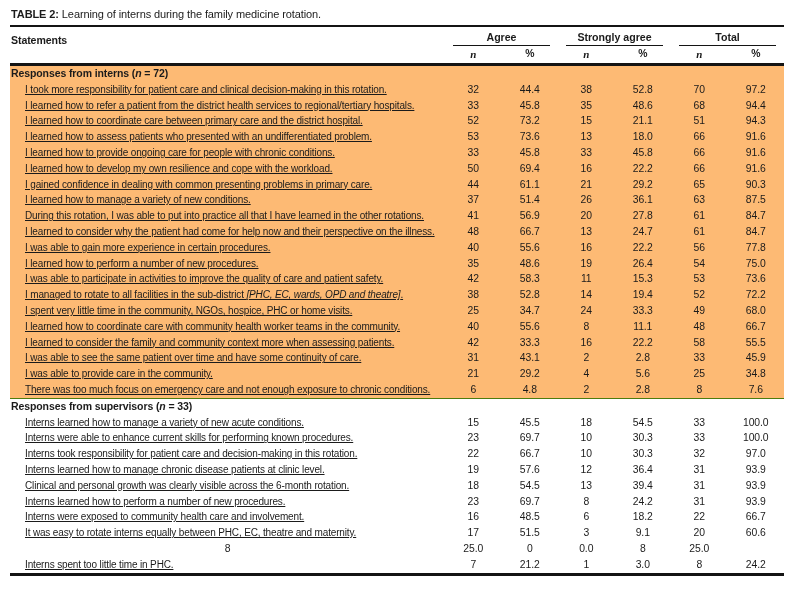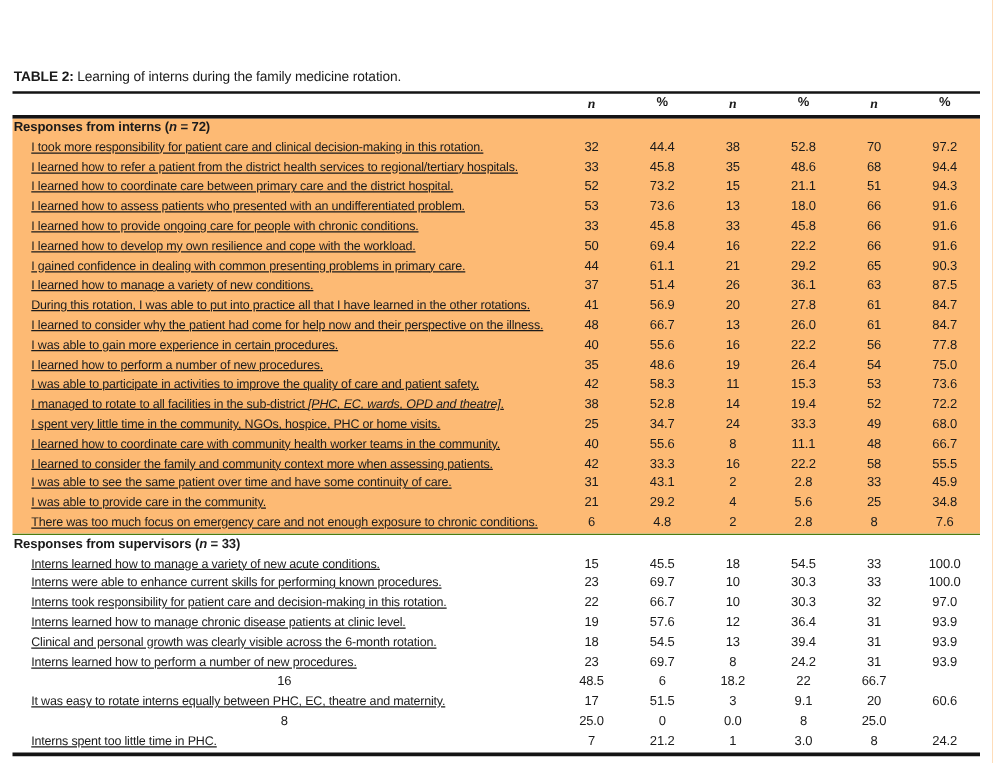--- a/index.html
+++ b/index.html
@@ -4,21 +4,21 @@
 <style>
   html,body { margin:0; padding:0; }
   body {
     width:794px; height:612px; background:#ffffff;
     font-family:"Liberation Sans", sans-serif;
     color:#1b1b1b;
     -webkit-font-smoothing:antialiased;
   }
   .wrap { padding:5px 10px 0 10px; }
 
-  .title { font-size:11px; padding:3px 0 5px 1px; letter-spacing:-0.1px;margin-top:48px; }
+  .title { font-size:11px; padding:3px 0 5px 1px; letter-spacing:-0.1px; }
   .title b { font-weight:bold; }
 
   .hrule { width:100%; background:#141414; }
   .hrule.r2 { height:2px; }
   .hrule.r3 { height:3px; }
 
   
   .hdr-groups {
     display:grid; grid-template-columns:1fr 113px 113px 113px;
     align-items:end; padding-top:4px;
@@ -53,20 +53,32 @@
 </style>
 </head>
 <body>
 
 <div class="wrap">
 
   <div class="title"><b>TABLE 2:</b><span> Learning of interns during the family medicine rotation.</span></div>
 
   <div class="hrule r2"></div>
 
+  <div class="hdr-groups">
+    <div class="statements-h">Statements</div>
+    <div class="grp">
+        <span class="lbl">Agree</span>
+      </div>
+    <div class="grp">
+        <span class="lbl">Strongly agree</span>
+      </div>
+    <div class="grp">
+        <span class="lbl">Total</span>
+      </div>
+  </div>
 
   <div class="hdr-sub">
     <div class="sub-cell"></div>
     <div class="sub-cell n">n</div>
     <div class="sub-cell">%</div>
     <div class="sub-cell n">n</div>
     <div class="sub-cell">%</div>
     <div class="sub-cell n">n</div>
     <div class="sub-cell">%</div>
   </div>
@@ -155,21 +167,21 @@
           <div class="cell-num">20</div>
           <div class="cell-num">27.8</div>
           <div class="cell-num">61</div>
           <div class="cell-num">84.7</div>
         </div>
         <div class="row">
           <div class="cell-st">I learned to consider why the patient had come for help now and their perspective on the illness.</div>
           <div class="cell-num">48</div>
           <div class="cell-num">66.7</div>
           <div class="cell-num">13</div>
-          <div class="cell-num">26.0</div>
+          <div class="cell-num">24.7</div>
           <div class="cell-num">61</div>
           <div class="cell-num">84.7</div>
         </div>
         <div class="row">
           <div class="cell-st">I was able to gain more experience in certain procedures.</div>
           <div class="cell-num">40</div>
           <div class="cell-num">55.6</div>
           <div class="cell-num">16</div>
           <div class="cell-num">22.2</div>
           <div class="cell-num">56</div>
@@ -307,20 +319,21 @@
         <div class="row">
           <div class="cell-st">Interns learned how to perform a number of new procedures.</div>
           <div class="cell-num">23</div>
           <div class="cell-num">69.7</div>
           <div class="cell-num">8</div>
           <div class="cell-num">24.2</div>
           <div class="cell-num">31</div>
           <div class="cell-num">93.9</div>
         </div>
         <div class="row">
+          <div class="cell-st">Interns were exposed to community health care and involvement.</div>
           <div class="cell-num">16</div>
           <div class="cell-num">48.5</div>
           <div class="cell-num">6</div>
           <div class="cell-num">18.2</div>
           <div class="cell-num">22</div>
           <div class="cell-num">66.7</div>
         </div>
         <div class="row">
           <div class="cell-st">It was easy to rotate interns equally between PHC, EC, theatre and maternity.</div>
           <div class="cell-num">17</div>

